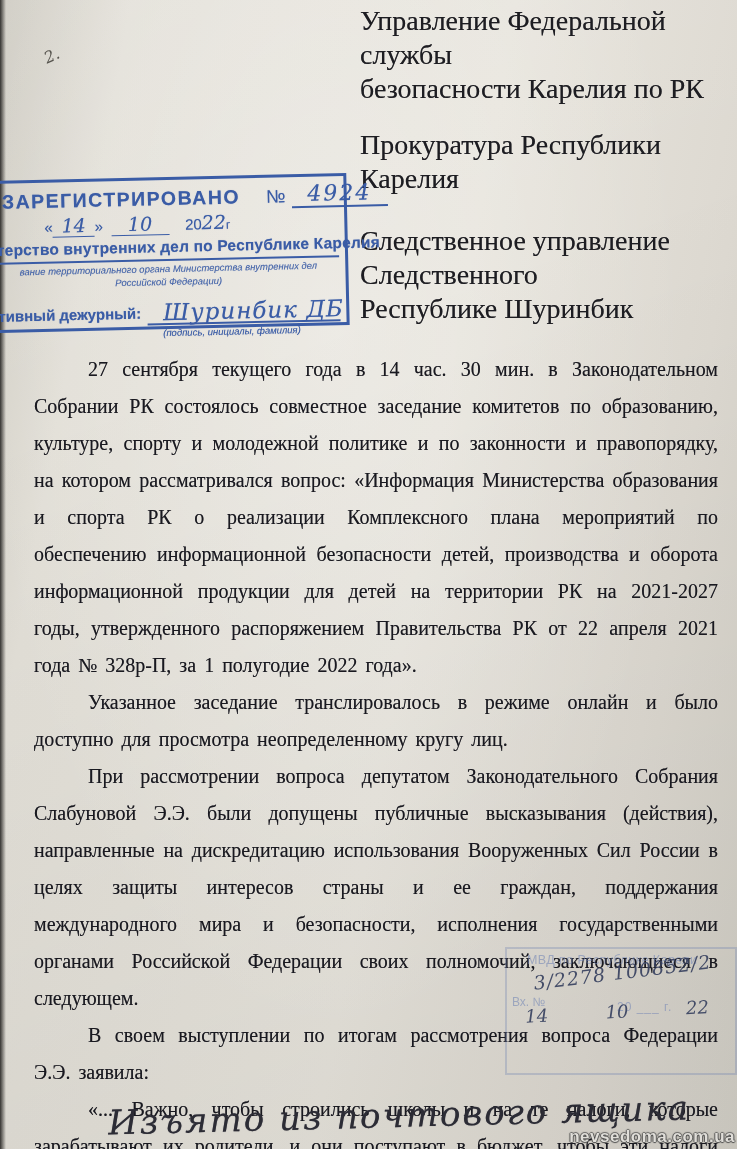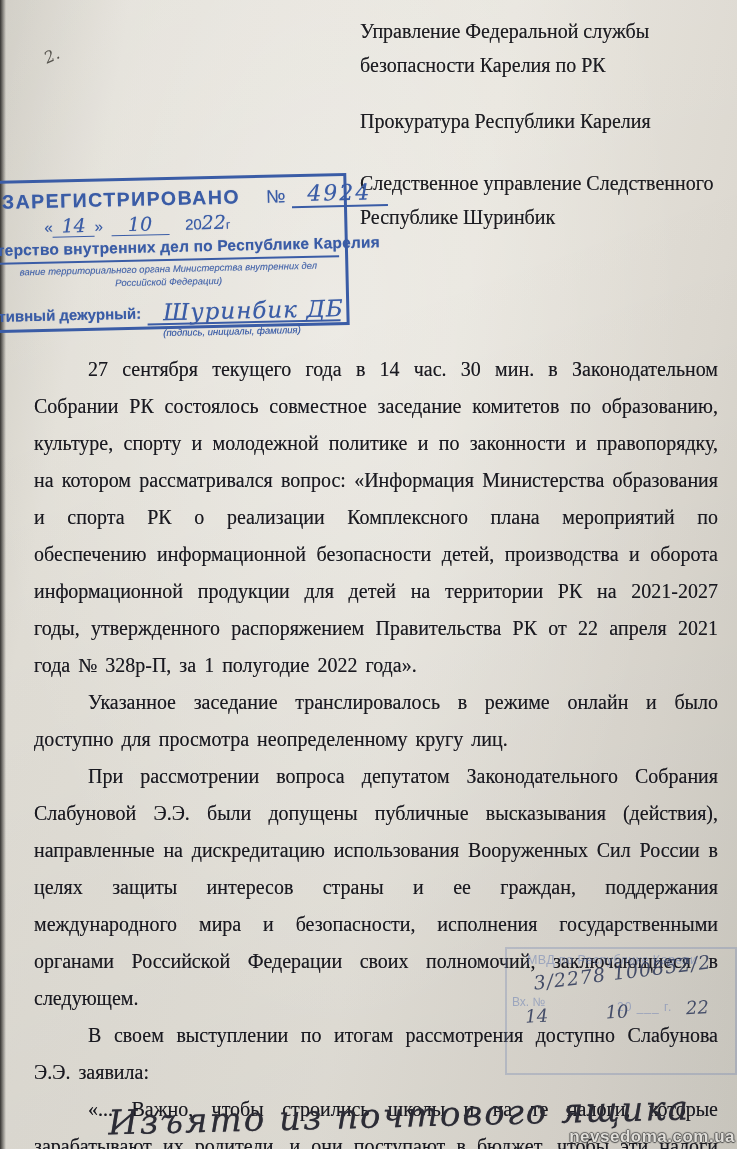--- a/index.html
+++ b/index.html
@@ -21,22 +21,22 @@
 
   
   #corner-mark {
     position:absolute; left:44px; top:46px;
     font-family:"DejaVu Serif", serif; font-style:italic;
     font-size:16px; color:#55534d; transform:rotate(-24deg);
   }
 
   
   #addressees {
-    position:absolute; left:360px; top:14px; width:370px;
-    font-size:20px; line-height:34px; color:#1d1d22;
+    position:absolute; left:360px; top:4px; width:370px;
+    font-size:28px; line-height:34px; color:#1d1d22;
     text-shadow:0 0 0.6px rgba(20,20,25,0.55);
   }
   #addressees .gap-sm { margin-top:22px; }
   #addressees .gap-lg { margin-top:28px; }
 
   
   #reg-stamp {
     position:absolute; left:-8px; top:177px; width:356px; height:152px;
     border:3px solid #3a5ca6; transform:rotate(-1.3deg);
     color:#3a5ca6; font-family:"Liberation Sans", sans-serif;
@@ -165,21 +165,21 @@
         <span class="st-sig">Шуринбик ДБ</span>
       </span>
     </div>
     <div class="st-cap2">(подпись, инициалы, фамилия)</div>
   </div>
 
   <div id="body-text">
     <div>27 сентября текущего года в 14 час. 30 мин. в Законодательном Собрании РК состоялось совместное заседание комитетов по образованию, культуре, спорту и молодежной политике и по законности и правопорядку, на котором рассматривался вопрос: «Информация Министерства образования и спорта РК о реализации Комплексного плана мероприятий по обеспечению информационной безопасности детей, производства и оборота информационной продукции для детей на территории РК на 2021-2027 годы, утвержденного распоряжением Правительства РК от 22 апреля 2021 года № 328р-П, за 1 полугодие 2022 года».</div>
     <div>Указанное заседание транслировалось в режиме онлайн и было доступно для просмотра неопределенному кругу лиц.</div>
     <div>При рассмотрении вопроса депутатом Законодательного Собрания Слабуновой Э.Э. были допущены публичные высказывания (действия), направленные на дискредитацию использования Вооруженных Сил России в целях защиты интересов страны и ее граждан, поддержания международного мира и безопасности, исполнения государственными органами Российской Федерации своих полномочий, заключающиеся в следующем.</div>
-    <div>В своем выступлении по итогам рассмотрения доступно Слабунова Э.Э. заявила:</div>
+    <div>В своем выступлении по итогам рассмотрения вопроса Федерации Э.Э. заявила:</div>
     <div>«... Важно, чтобы строились школы и на те налоги, которые зарабатывают их родители, и они поступают в бюджет, чтобы эти налоги тратились не на военные операции, там специальные, не специальные и всякие</div>
   </div>
 
   <div id="in-stamp">
     <div class="in-org">МВД по Республике Карели</div>
     <div class="in-vh">Вх. №</div>
     <div class="in-year">20 ___ г.</div>
     <div class="in-hw-number">3/2278 100852/2</div>
     <div class="in-hw-date">
       <span>14</span>

